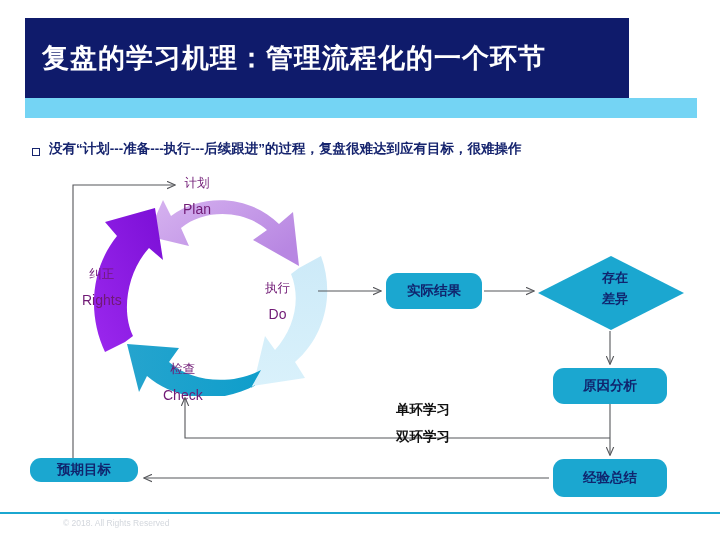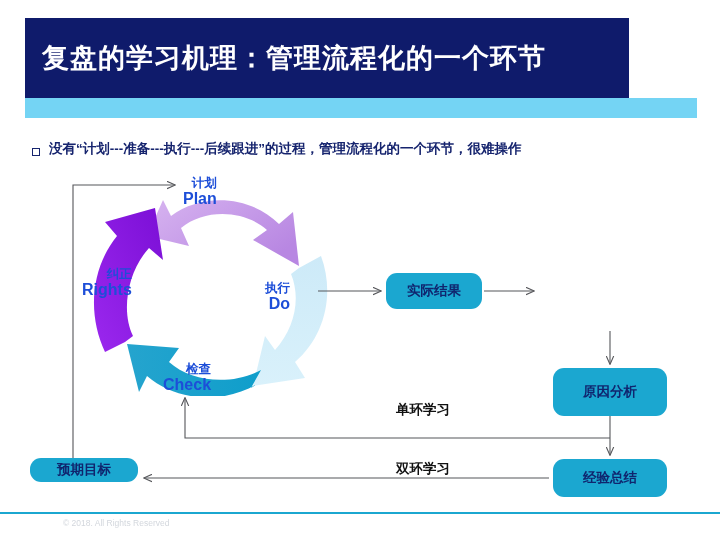--- a/index.html
+++ b/index.html
@@ -82,48 +82,48 @@
   .pdca {
     position: absolute;
     left: 85px;
     top: 178px;
     width: 250px;
     height: 218px;
   }
   .pdca svg { display: block; }
   .pdca-label {
     position: absolute;
-    color: #1d4ed8;
-    font-weight: bold;
-    text-align: right;
+    color: #701a75;
+    font-weight: normal;
+    text-align: center;
     line-height: 1.12;
     white-space: nowrap;
   }
   .lbl-plan  { left: 98px;  top: -2px;  font-size: 12.5px; }
   .lbl-do    { left: 180px; top: 103px; font-size: 12.5px; }
   .lbl-check { left: 78px;  top: 184px; font-size: 12.5px; }
   .lbl-action{ left: -3px;  top: 89px;  font-size: 12.5px; }
-  .lbl-en { font-size: 16px; }
+  .lbl-en { font-size: 14px; margin-top: 12px; }
 
   
   .node {
     position: absolute;
     background: #1ba7d0;
     border-radius: 11px;
     display: flex;
     align-items: center;
     justify-content: center;
     color: #10256e;
     font-size: 13.5px;
     font-weight: bold;
     white-space: nowrap;
     box-sizing: border-box;
   }
   .node-actual   { left: 386px; top: 273px; width: 96px;  height: 36px; }
-  .node-cause    { left: 553px; top: 368px; width: 114px; height: 48px; }
+  .node-cause    { left: 553px; top: 368px; width: 114px; height: 36px; }
   .node-summary  { left: 553px; top: 459px; width: 114px; height: 38px; }
   .node-goal     { left: 30px;  top: 458px; width: 108px; height: 24px; }
 
   .diamond-wrap {
     position: absolute;
     left: 538px;
     top: 256px;
     width: 146px;
     height: 74px;
   }
@@ -152,21 +152,21 @@
 
   .loop-label {
     position: absolute;
     color: #111111;
     font-size: 13.5px;
     font-weight: bold;
     white-space: nowrap;
     text-align: right;
   }
   .loop-single { left: 396px; top: 401px; }
-  .loop-double { left: 396px; top: 460px; }
+  .loop-double { left: 396px; top: 428px; }
 
   
   .footer-rule {
     position: absolute;
     left: 0;
     top: 512px;
     width: 720px;
     height: 2px;
     background: #1ba7d0;
   }
@@ -195,21 +195,21 @@
 
 <div class="slide">
 
   <div class="title-banner">
     <div class="title-text">复盘的学习机理：管理流程化的一个环节</div>
   </div>
   <div class="title-underbar"></div>
 
   <div class="bullet-row">
     <span class="bullet-marker"></span>
-    <span class="bullet-text">没有“计划---准备---执行---后续跟进”的过程，管理流程化的一个环节，很难操作</span>
+    <span class="bullet-text">没有“计划---准备---执行---后续跟进”的过程，复盘很难达到应有目标，很难操作</span>
   </div>
 
   <div class="pdca">
     <svg width="250" height="218" viewBox="0 0 250 218" xmlns="http://www.w3.org/2000/svg">
       <defs>
         <linearGradient id="gPlan" x1="0" y1="0" x2="1" y2="0.6">
           <stop offset="0%" stop-color="#d7b4f0"></stop>
           <stop offset="100%" stop-color="#b887e2"></stop>
         </linearGradient>
         <linearGradient id="gDo" x1="0" y1="0" x2="0" y2="1">
@@ -299,20 +299,29 @@
       <path d="M 610,438 L 185,438 L 185,398" marker-end="url(#ah)"></path>
 
       <path d="M 549,478 L 144,478" marker-end="url(#ah)"></path>
     </g>
   </svg>
 
   <div class="node node-actual">
     <span>实际结果</span>
   </div>
 
+  <div class="diamond-wrap">
+    <svg width="146" height="74" viewBox="0 0 146 74" xmlns="http://www.w3.org/2000/svg">
+      <polygon points="73,0 146,37 73,74 0,37" fill="#1ba7d0"></polygon>
+    </svg>
+    <div class="diamond-label">
+      <div>存在</div>
+      <div>差异</div>
+    </div>
+  </div>
 
   <div class="node node-cause">
     <span>原因分析</span>
   </div>
 
   <div class="node node-summary">
     <span>经验总结</span>
   </div>
 
   <div class="node node-goal">

